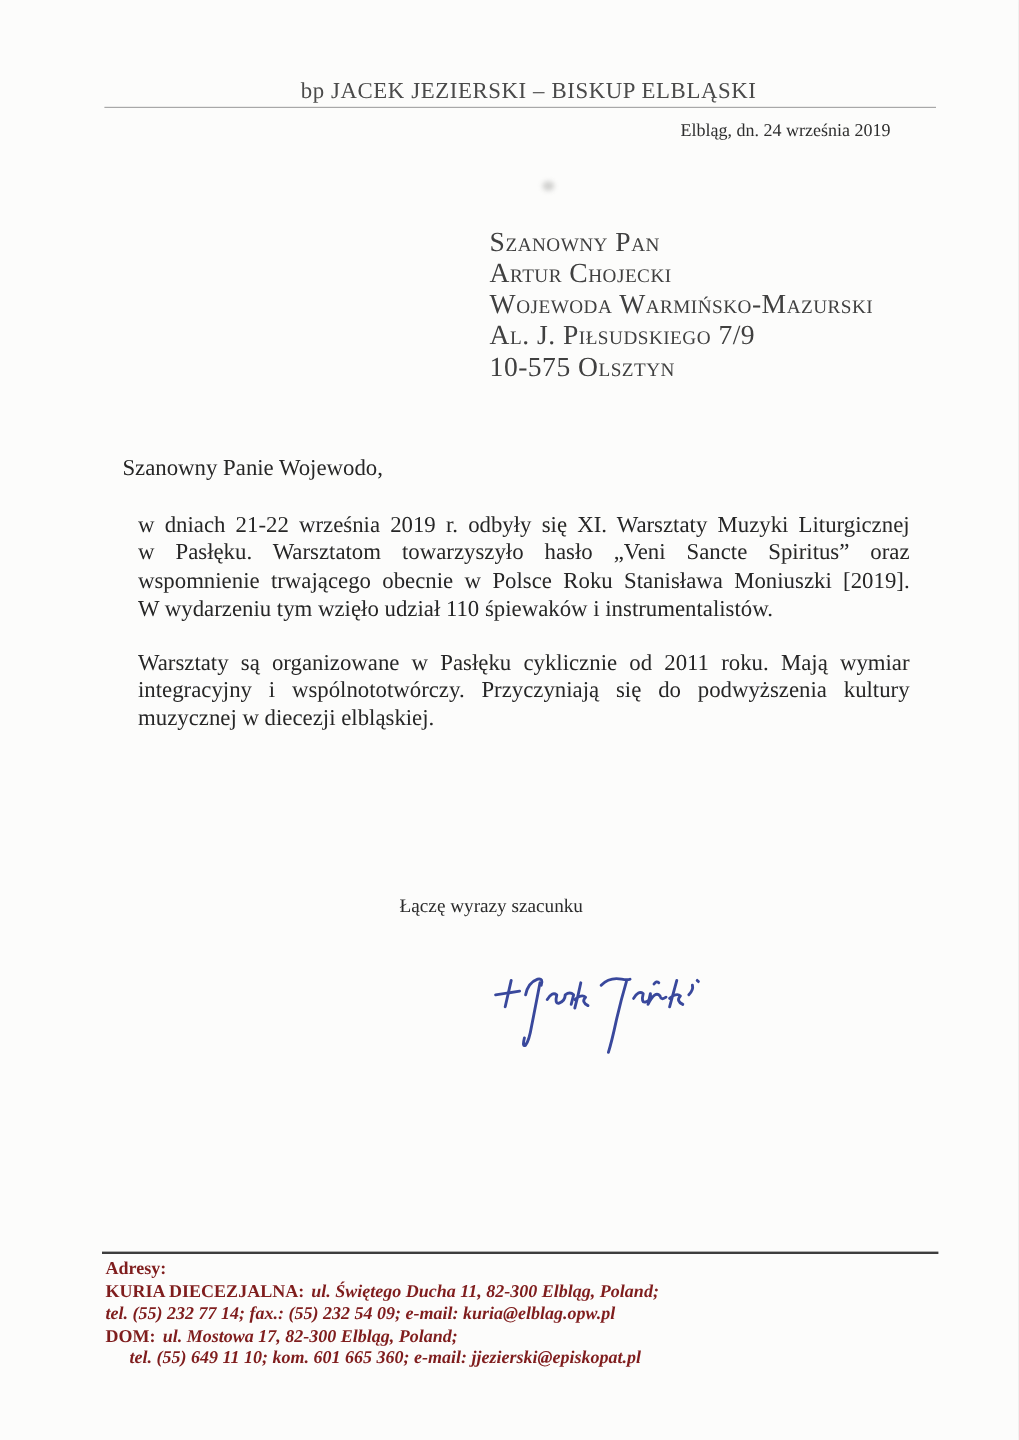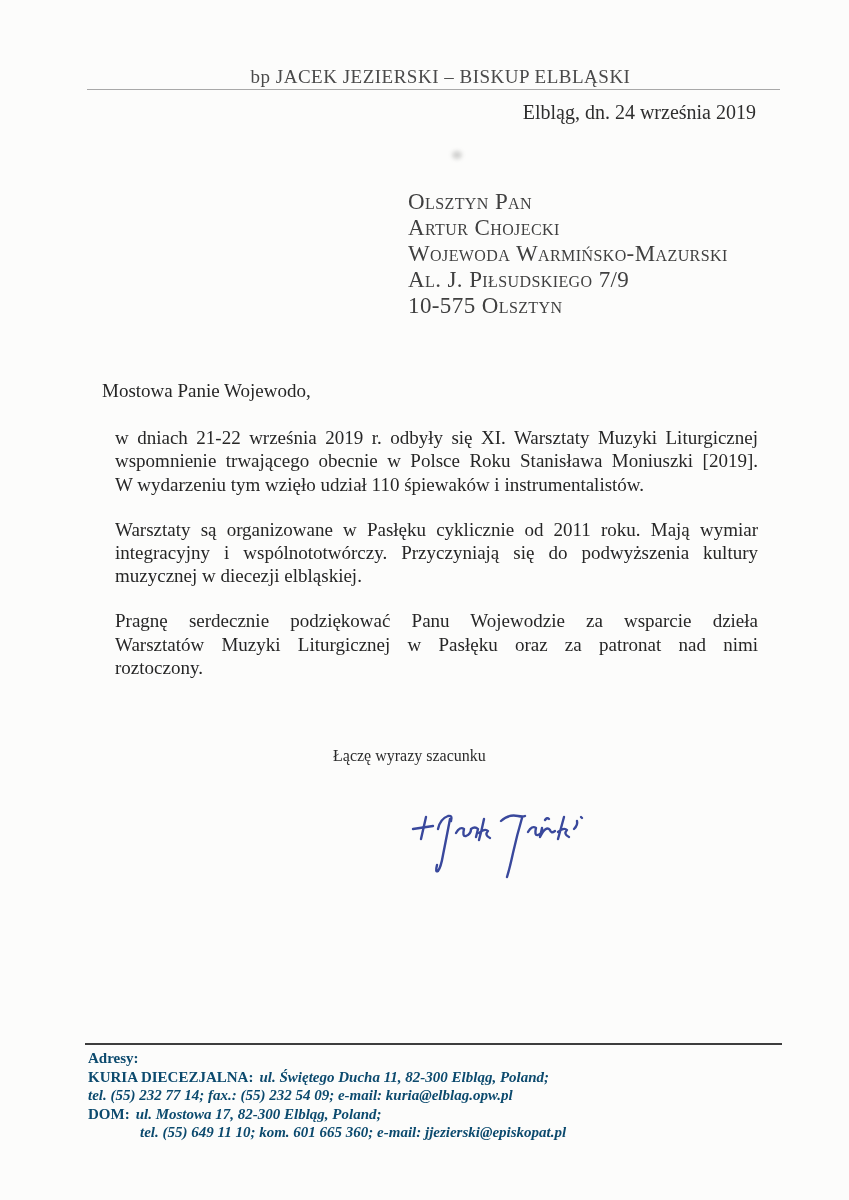--- a/index.html
+++ b/index.html
@@ -19,22 +19,22 @@
     position:absolute;top:66px;left:16px;width:849px;
     text-align:center;
     font-size:19px;letter-spacing:.5px;
     color:#4a4a4a;
   }
   .letterhead-rule{
     position:absolute;top:89px;left:87px;width:693px;height:1px;
     background:#a8a8a8;
   }
   .dateline{
-    position:absolute;top:101px;right:93px;
-    font-size:20px;color:#2e2e2e;
+    position:absolute;top:101px;right:107px;
+    font-size:15px;color:#2e2e2e;
   }
   
   .recipient{
     position:absolute;top:189px;left:408px;
     font-size:23px;line-height:26px;
     font-variant:small-caps;letter-spacing:.4px;
     color:#404040;
   }
   
   .body-block{
@@ -60,66 +60,62 @@
     filter:blur(2px);opacity:.45;
   }
   
   .footer-rule{
     position:absolute;top:1043px;left:85px;width:697px;height:2px;
     background:#3d3d3d;
   }
   .footer{
     position:absolute;top:1049px;left:88px;width:700px;
     font-size:15px;font-weight:bold;line-height:18.6px;
-    color:#0c4a6e;
+    color:#7f1d1d;
   }
   .f-heading{font-style:normal;}
   .f-line{white-space:nowrap;}
   .f-label{font-style:normal;padding-right:6px;}
   .f-label:empty{padding-right:0;}
   .f-text{font-style:italic;}
   .indent-1{}
-  .indent-2{margin-left:52px;}
+  .indent-2{margin-left:20px;}
 </style>
 </head>
 <body>
 
 <div class="page">
 
   <div class="letterhead-name">bp JACEK JEZIERSKI – BISKUP ELBLĄSKI</div>
   <div class="letterhead-rule"></div>
 
   <div class="dateline">Elbląg, dn. 24 września 2019</div>
 
   <div class="speck"></div>
 
   <div class="recipient">
-      <div class="rline">Olsztyn Pan</div>
+      <div class="rline">Szanowny Pan</div>
       <div class="rline">Artur Chojecki</div>
       <div class="rline">Wojewoda Warmińsko-Mazurski</div>
       <div class="rline">Al. J. Piłsudskiego 7/9</div>
       <div class="rline last">10-575 Olsztyn</div>
     </div>
 
   <div class="body-block">
-    <div class="salutation">Mostowa Panie Wojewodo,</div>
+    <div class="salutation">Szanowny Panie Wojewodo,</div>
     <div class="paragraph">
         <div class="pline">w dniach 21-22 września 2019 r. odbyły się XI. Warsztaty Muzyki Liturgicznej</div>
+        <div class="pline">w Pasłęku. Warsztatom towarzyszyło hasło „Veni Sancte Spiritus” oraz</div>
         <div class="pline">wspomnienie trwającego obecnie w Polsce Roku Stanisława Moniuszki [2019].</div>
         <div class="pline last">W wydarzeniu tym wzięło udział 110 śpiewaków i instrumentalistów.</div>
       </div>
     <div class="paragraph">
         <div class="pline">Warsztaty są organizowane w Pasłęku cyklicznie od 2011 roku. Mają wymiar</div>
         <div class="pline">integracyjny i wspólnototwórczy. Przyczyniają się do podwyższenia kultury</div>
         <div class="pline last">muzycznej w diecezji elbląskiej.</div>
-      </div>
-    <div class="paragraph">
-        <div class="pline">Pragnę serdecznie podziękować Panu Wojewodzie za wsparcie dzieła</div>
-        <div class="pline">Warsztatów Muzyki Liturgicznej w Pasłęku oraz za patronat nad nimi</div>
-        <div class="pline last">roztoczony.</div>
       </div>
   </div>
 
   <div class="closing">Łączę wyrazy szacunku</div>
 
   <div class="signature" role="img" aria-label="+ Jacek Jezierski">
     <svg viewBox="0 0 190 95">
       <g fill="none" stroke="#2f3f97" stroke-width="2.4" stroke-linecap="round" stroke-linejoin="round" opacity="0.95">
         <path d="M15 34 L35 31"></path>
         <path d="M28 22 L23 44"></path>

